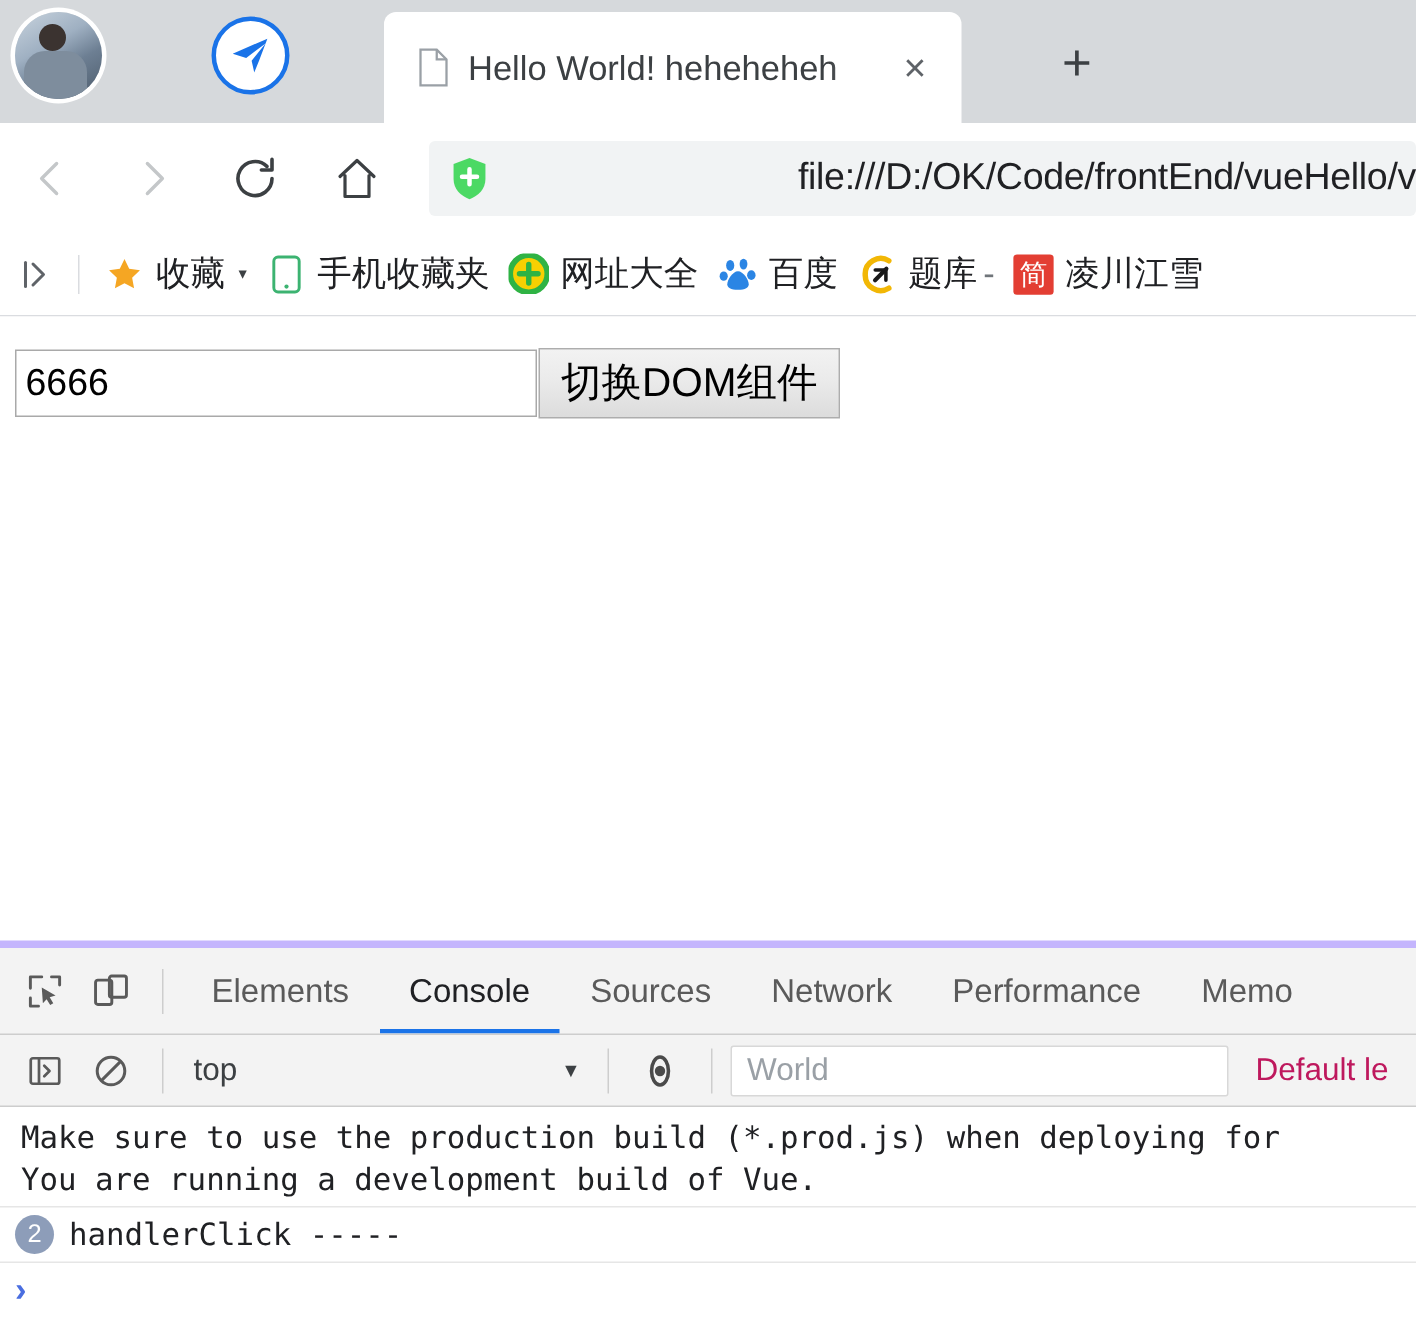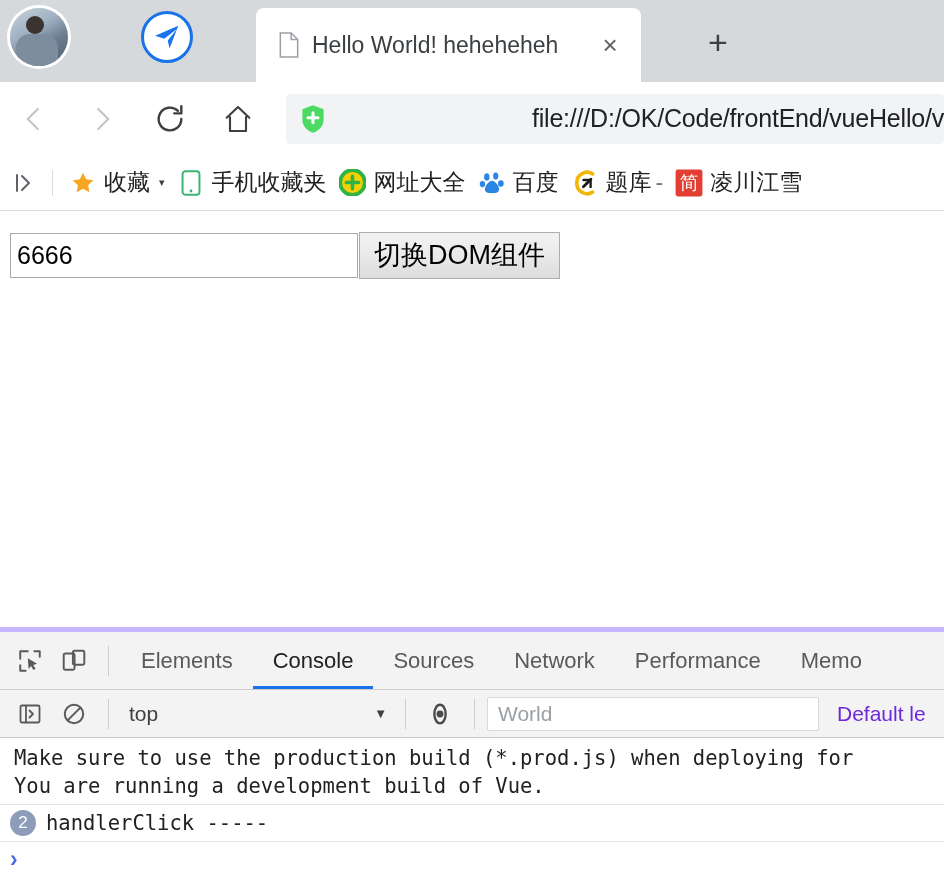--- a/index.html
+++ b/index.html
@@ -175,21 +175,21 @@
     width: 272px; height: 34px; padding-left: 8px;
   }
   .ctx-label { font-size: 21px; color:#3c4043; flex: 1 1 auto; }
   .ctx-caret { font-size: 13px; color:#3c4043; margin-right: 6px; }
   .filter-input {
     width: 332px; height: 34px; background:#ffffff;
     border: 1px solid #d8d8d8; border-radius: 2px;
     display:flex; align-items:center; padding-left: 10px; flex:0 0 auto;
   }
   .filter-ph { font-size: 21px; color:#9aa0a6; }
-  .levels { font-size: 21px; color:#6d28d9; margin-left: 18px; white-space:nowrap; flex:0 0 auto; }
+  .levels { font-size: 21px; color:#be185d; margin-left: 18px; white-space:nowrap; flex:0 0 auto; }
 
   .console-body { position: relative; height: 146px; background:#ffffff; overflow:hidden; }
   .msg {
     font-family: "DejaVu Sans Mono", "Liberation Mono", monospace;
     font-size: 20.5px; line-height: 28px; color:#202124;
     padding: 0 8px 0 14px; white-space: nowrap;
   }
   .msg-group { padding-top: 6px; padding-bottom: 4px; border-bottom: 1px solid #e6e6e6; }
   .msg-row {
     display:flex; align-items:center; height: 37px;

